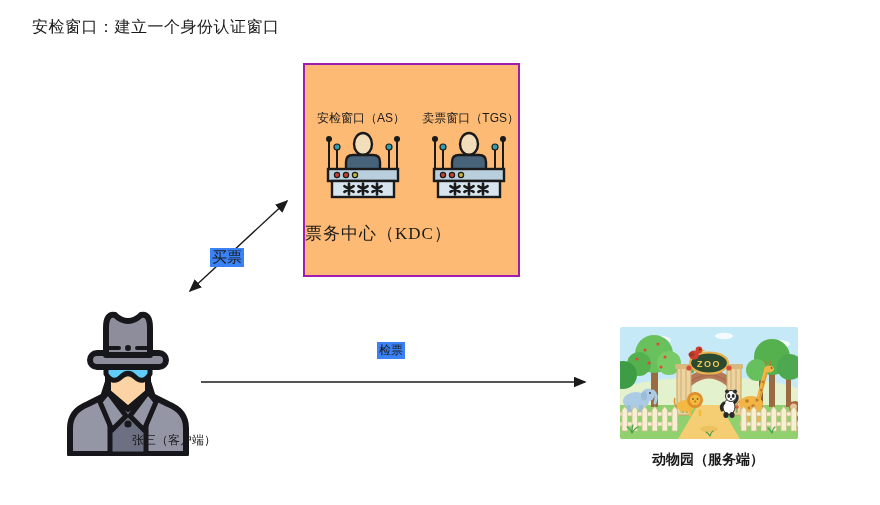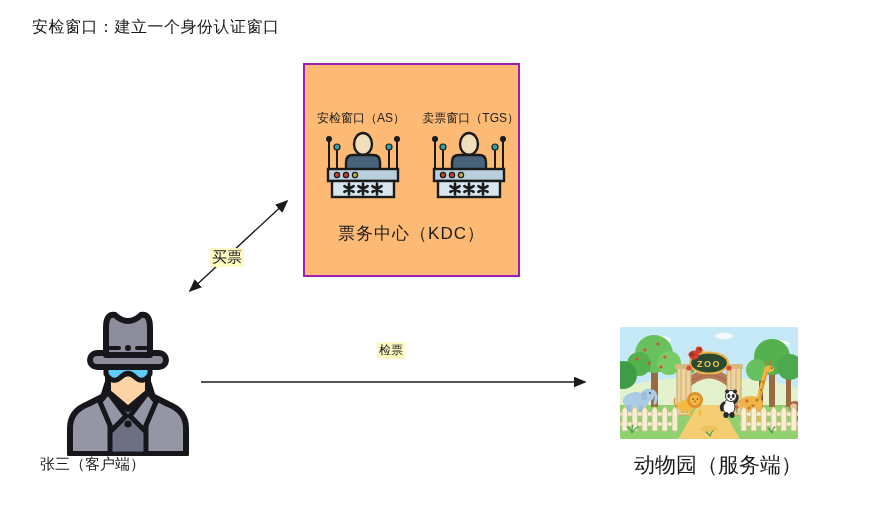--- a/index.html
+++ b/index.html
@@ -8,29 +8,29 @@
   .abs{position:absolute;}
   .title{left:32px;top:17px;font-size:16px;letter-spacing:0.5px;}
   .question{left:558px;top:140px;font-size:16px;letter-spacing:0.5px;}
   .kdc-box{left:303px;top:63px;width:213px;height:210px;border:2px solid #a21caf;background:#fdba74;}
   .win-label{position:absolute;top:45px;font-size:12px;text-align:center;white-space:nowrap;}
   .win-label.as{left:6px;width:100px;}
   .win-label.tgs{left:110px;width:104px;text-align:right;}
   .desk{position:absolute;width:78px;height:70px;}
   .desk.as-desk{left:19px;top:64px;}
   .desk.tgs-desk{left:125px;top:64px;}
-  .kdc-title{position:absolute;left:0;top:157px;width:100%;text-align:center;font-size:17px;letter-spacing:1px;}
+  .kdc-title{position:absolute;left:0;top:157px;width:100%;text-align:left;font-size:17px;letter-spacing:1px;font-family:Liberation Serif, serif;}
   .arrows{left:0;top:0;width:880px;height:505px;pointer-events:none;}
-  .edge-label{background:#fef9c3;padding:0 2px;white-space:nowrap;}
+  .edge-label{background:#3b82f6;padding:0 2px;white-space:nowrap;}
   .buy{left:210px;top:248px;font-size:15px;}
   .check{left:377px;top:342px;font-size:12px;}
   .spy{left:62px;top:306px;width:132px;height:150px;}
-  .client-label{left:40px;top:455px;width:176px;text-align:left;font-size:15px;}
+  .client-label{left:40px;top:432px;width:176px;text-align:right;font-size:12px;}
   .zoo{left:620px;top:327px;width:178px;height:112px;}
-  .server-label{left:614px;top:451px;width:188px;text-align:right;font-size:21px;}
+  .server-label{left:614px;top:451px;width:188px;text-align:center;font-size:14px;font-weight:bold;}
 </style>
 </head>
 <body>
 
 <div class="canvas">
 
   <div class="abs title">安检窗口：建立一个身份认证窗口</div>
 
   <div class="abs kdc-box">
     <div class="win-label as">安检窗口（AS）</div>

